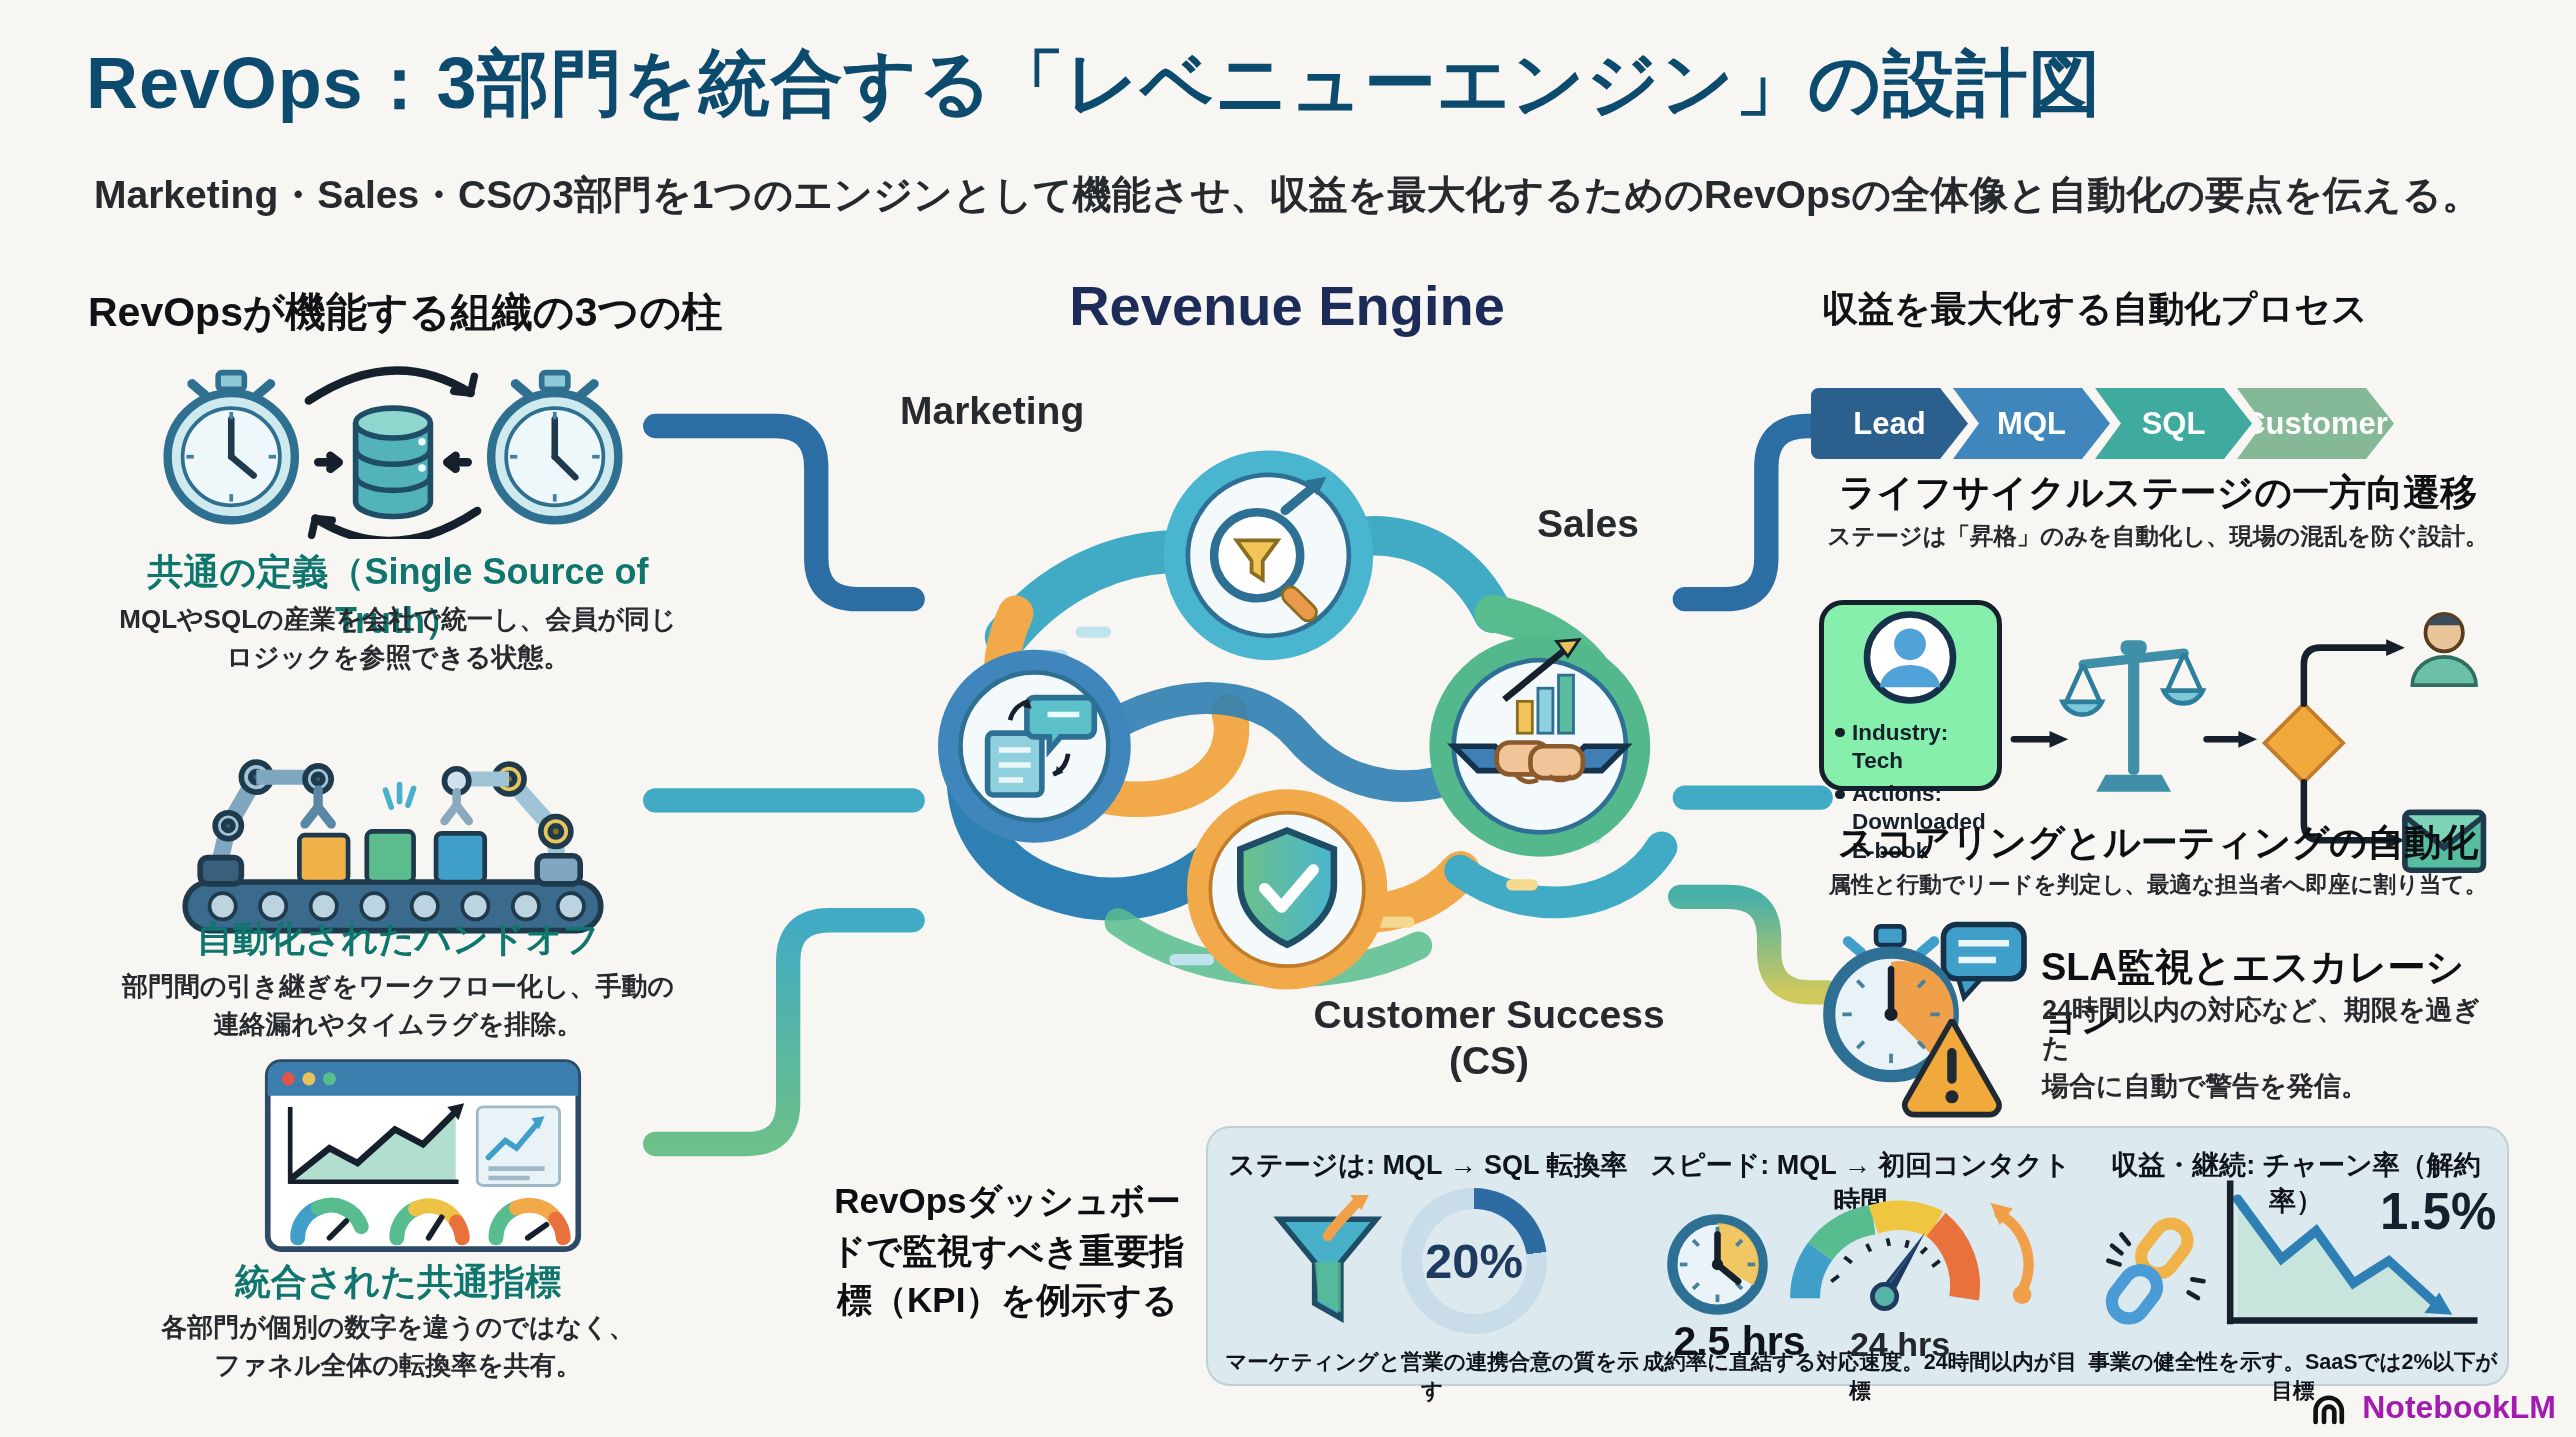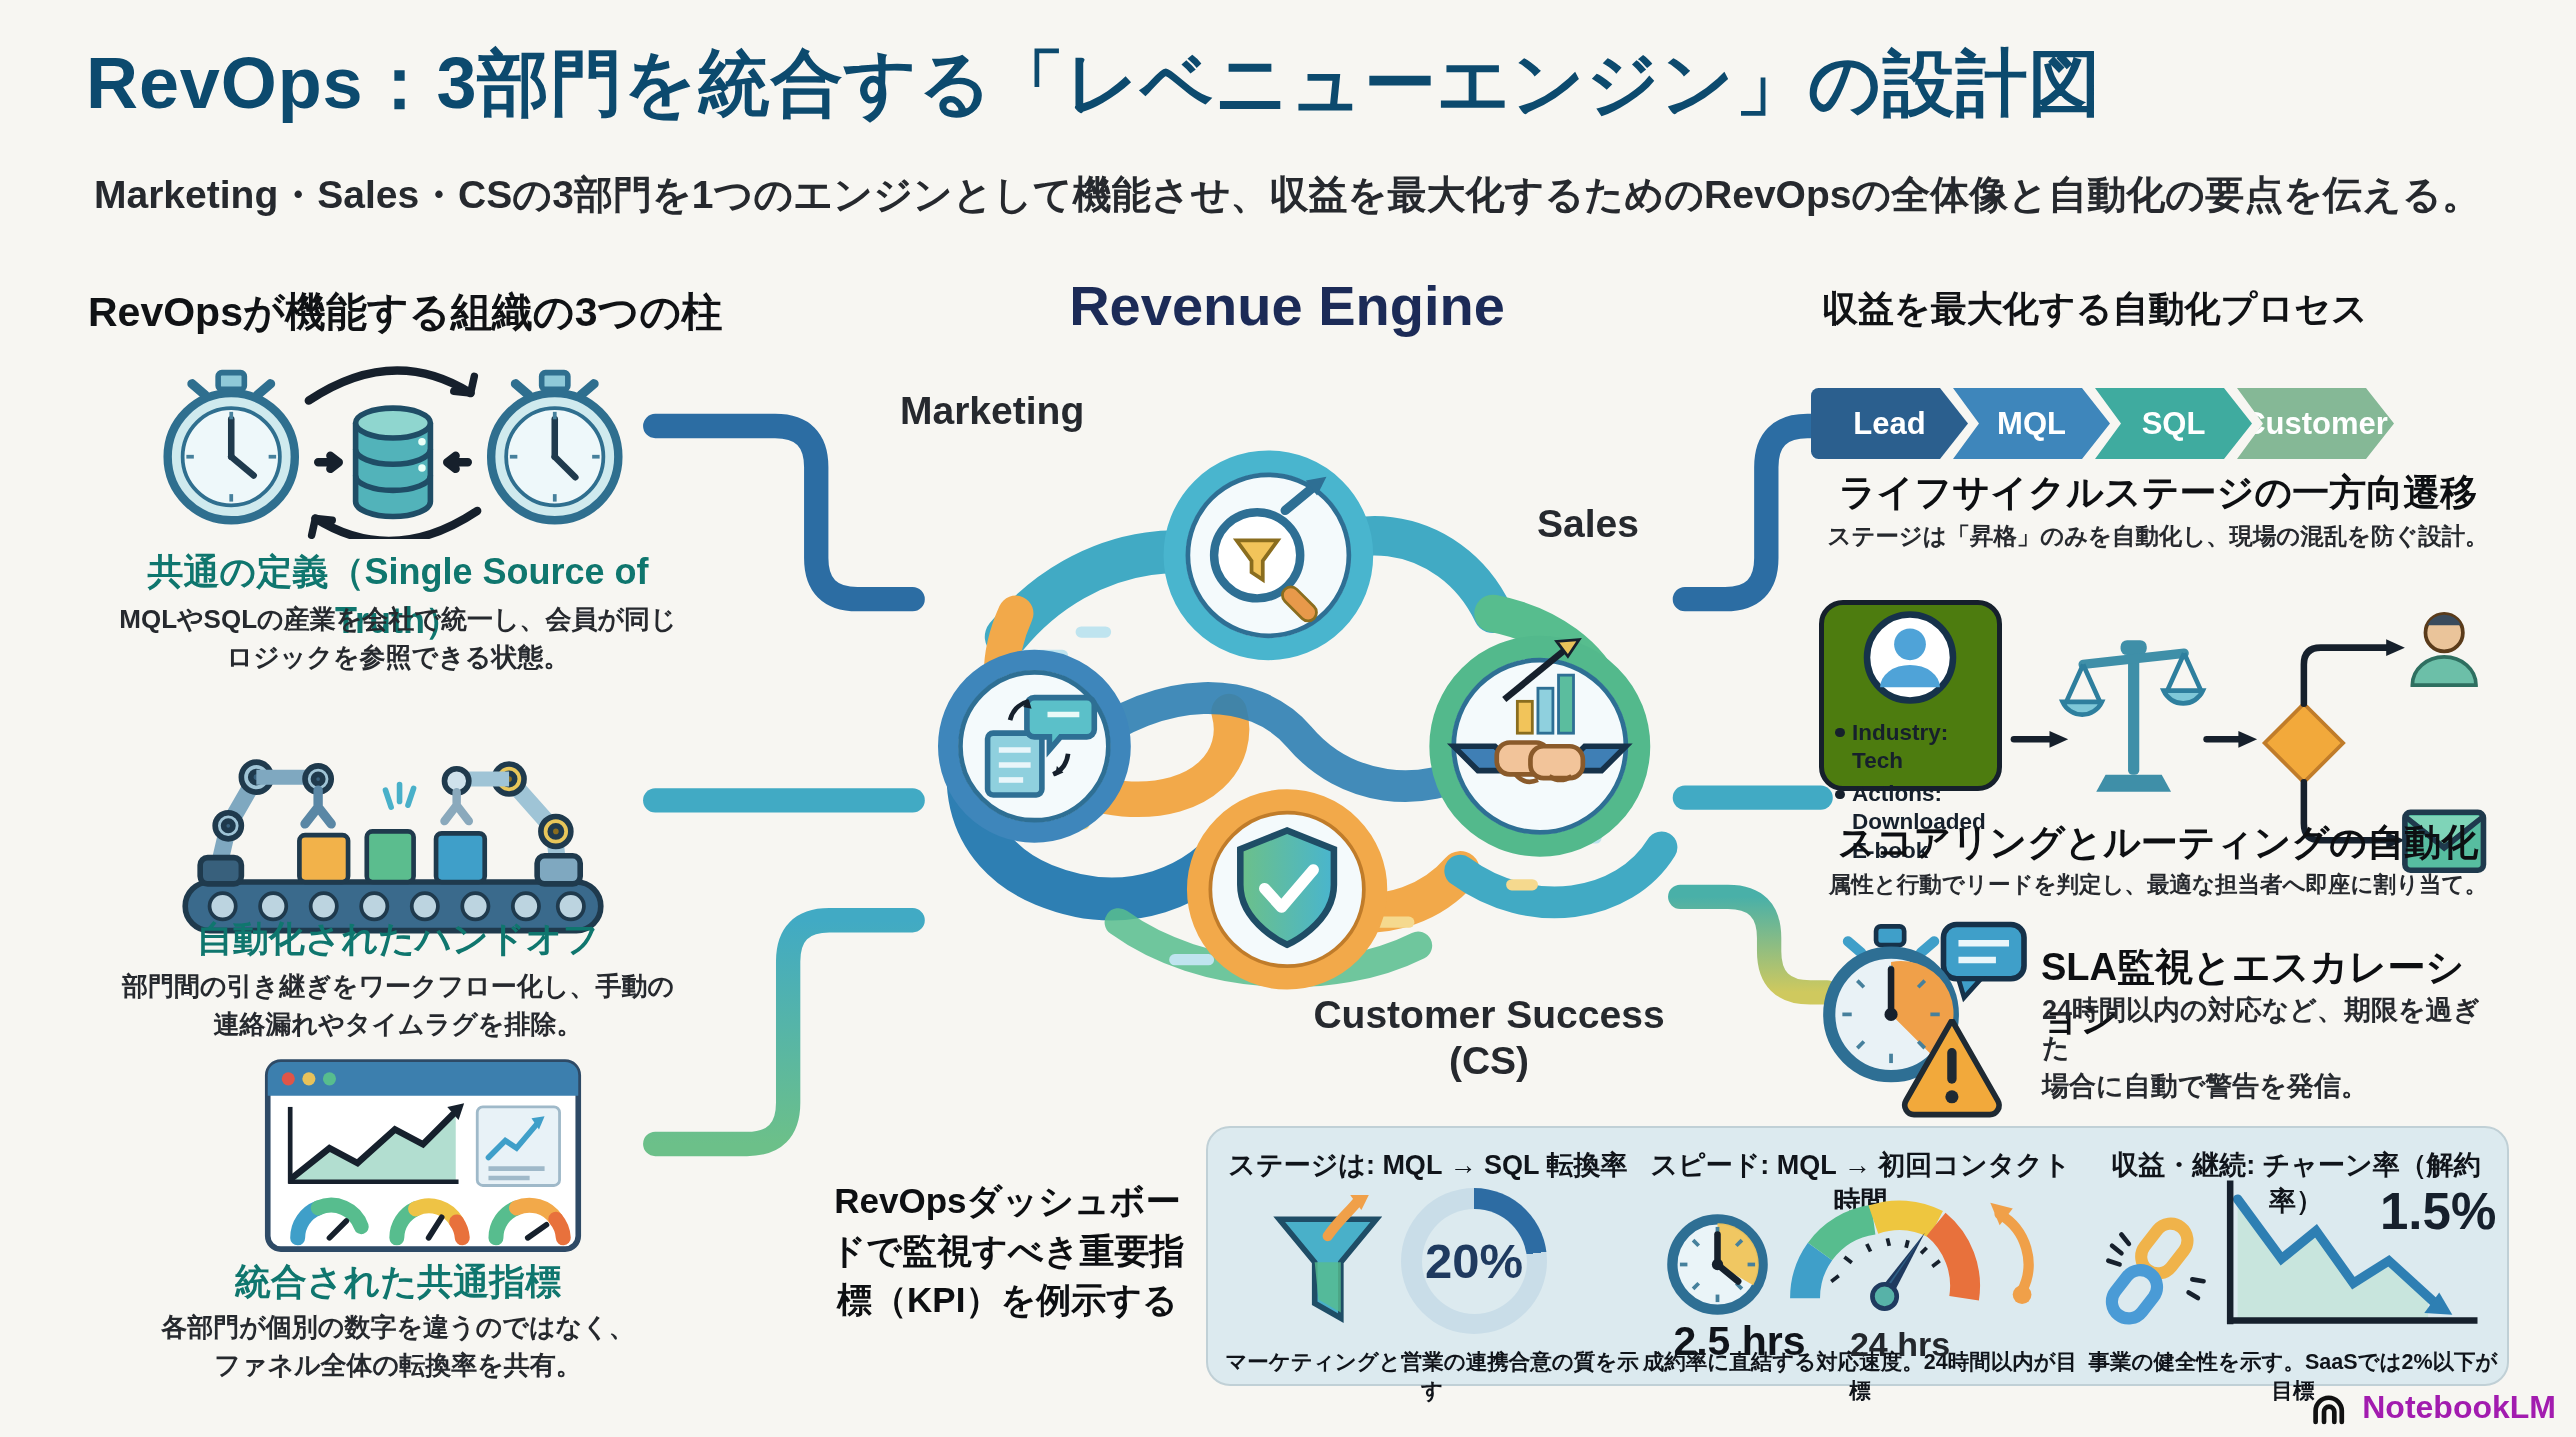--- a/index.html
+++ b/index.html
@@ -44,21 +44,21 @@
 
   
   .lifecycle-title{left:1825px;top:468px;width:666px;font-size:37px;font-weight:800;color:#0d0f12;text-align:center;}
   .lifecycle-body{left:1825px;top:520px;width:666px;font-size:23.4px;font-weight:700;color:#26292e;text-align:center;}
   .scoring-title{left:1825px;top:818px;width:666px;font-size:37px;font-weight:800;color:#0d0f12;text-align:center;}
   .scoring-body{left:1825px;top:869px;width:666px;font-size:22.5px;font-weight:700;color:#26292e;text-align:center;}
   .sla-title{left:2041px;top:942px;width:459px;font-size:38px;font-weight:800;color:#0d0f12;}
   .sla-body{left:2042px;top:992px;width:459px;font-size:27px;font-weight:700;color:#26292e;line-height:1.4;}
 
   
-  .lead-card{left:1819px;top:600px;width:183px;height:191px;background:#4d7c0f;border:5.6px solid #16202c;border-radius:24px;box-sizing:border-box;}
+  .lead-card{left:1819px;top:600px;width:183px;height:191px;background:#86efac;border:5.6px solid #16202c;border-radius:24px;box-sizing:border-box;}
   .lead-card .bullets{margin:7.5px 9.4px 0 11.2px;font-size:22.5px;font-weight:800;color:#16202c;line-height:1.25;}
   .lead-card .brow{display:flex;gap:7.5px;margin-top:5.6px;}
   .lead-card .dot{width:9.4px;height:9.4px;border-radius:50%;background:#16202c;margin-top:9.4px;flex:none;}
 
   
   .kpi-intro{left:822px;top:1176px;width:371px;font-size:35px;font-weight:800;color:#0d0f12;text-align:center;line-height:1.42;}
   .kpi-panel{left:1206px;top:1126px;width:1303px;height:260px;background:#dceaef;border:2.8px solid #c0d0d6;border-radius:24px;box-sizing:border-box;}
   .kpi-title{top:19px;font-size:27px;font-weight:800;color:#10141a;text-align:center;}
   .kpi-caption{top:219px;font-size:21.5px;font-weight:800;color:#10141a;text-align:center;}
   .donut{left:193px;top:60px;width:146px;height:146px;border-radius:50%;

